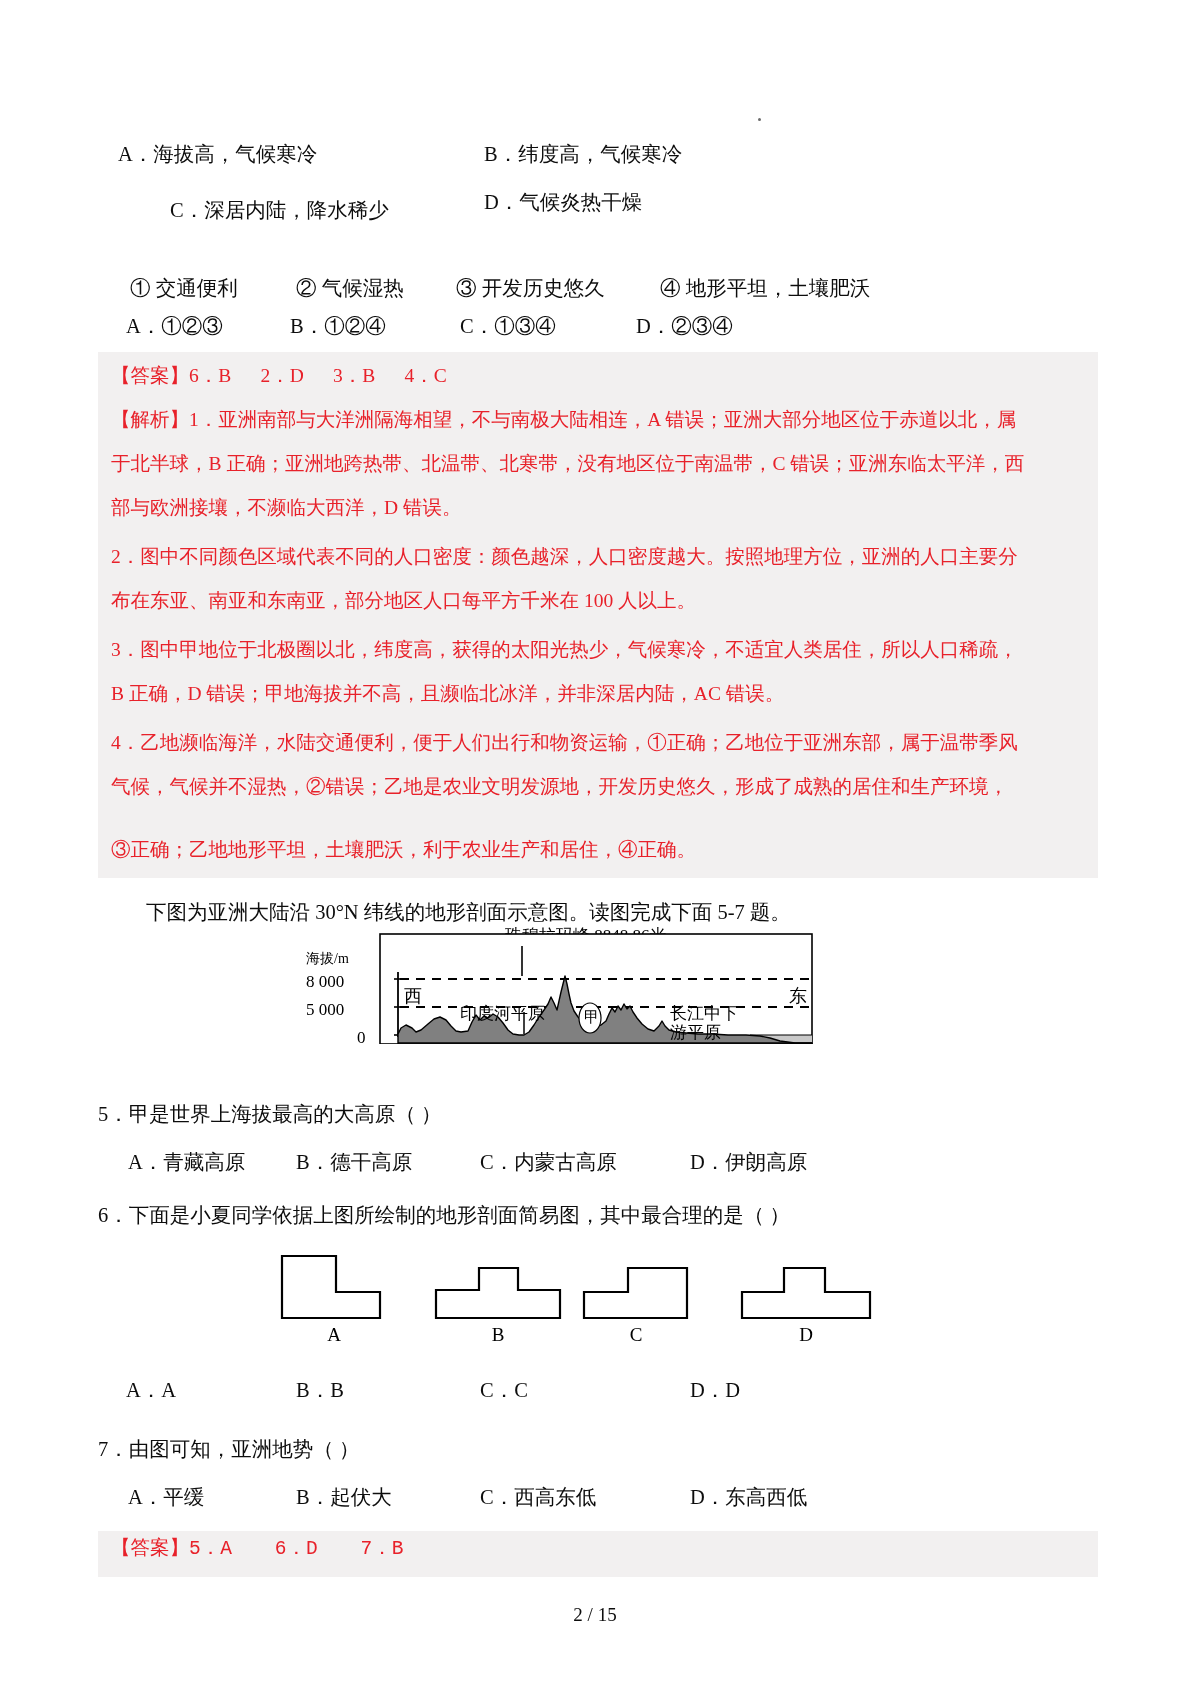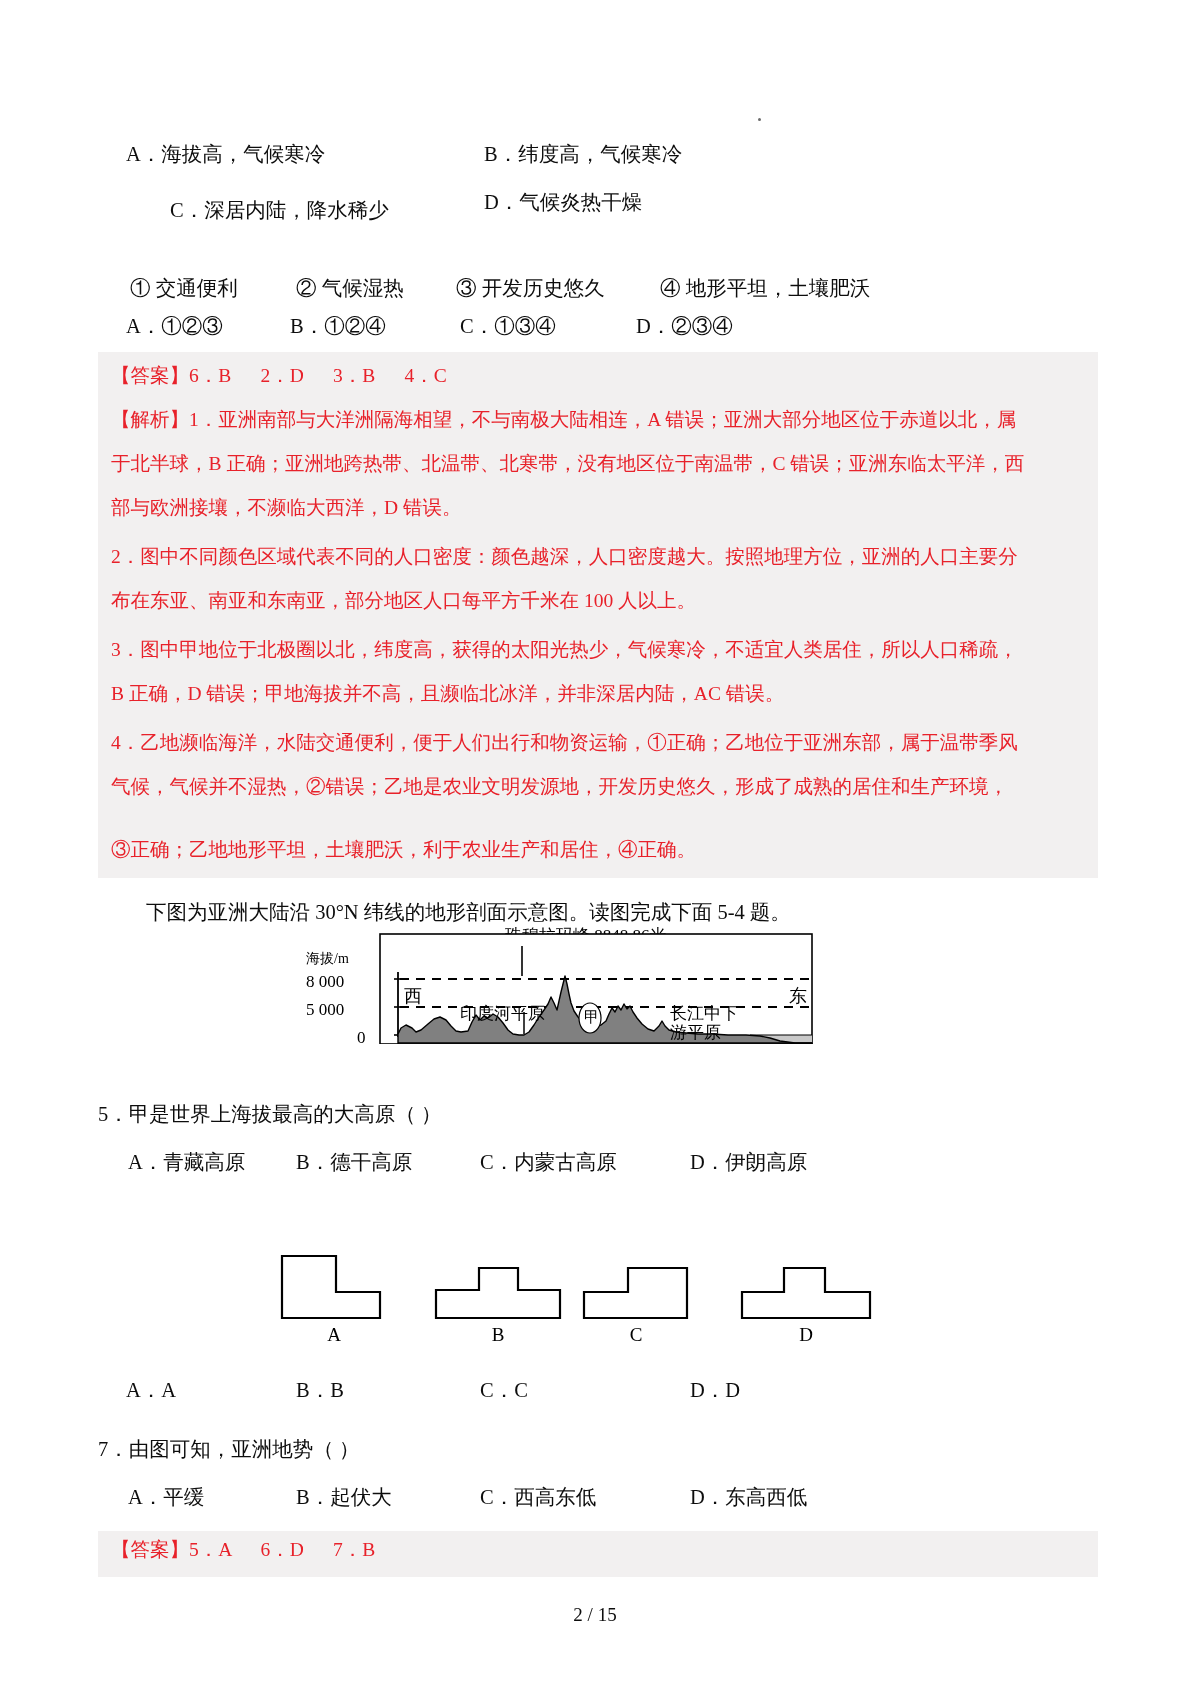--- a/index.html
+++ b/index.html
@@ -79,21 +79,21 @@
   }
 </style>
 </head>
 <body>
 
 <div class="page">
 
   <div class="dot-mark"></div>
 
   <div class="opt-row" style="position:absolute;left:98px;top:140px;width:1000px;">
-    <span class="opt" style="left:28px;top:0;">A．海拔高，气候寒冷</span>
+    <span class="opt" style="left:20px;top:0;">A．海拔高，气候寒冷</span>
     <span class="opt" style="left:386px;top:0;">B．纬度高，气候寒冷</span>
   </div>
   <div class="opt-row" style="position:absolute;left:98px;top:188px;width:1000px;">
     <span class="opt" style="left:28px;top:8px;margin-left:44px;">C．深居内陆，降水稀少</span>
     <span class="opt" style="left:386px;top:0;">D．气候炎热干燥</span>
   </div>
 
   <div class="opt-row" style="position:absolute;left:98px;top:274px;width:1000px;">
     <span class="opt" style="left:32px;top:0;">① 交通便利</span>
     <span class="opt" style="left:198px;top:0;">② 气候湿热</span>
@@ -121,21 +121,21 @@
     <div class="an-line" style="top:288px;">3．图中甲地位于北极圈以北，纬度高，获得的太阳光热少，气候寒冷，不适宜人类居住，所以人口稀疏，</div>
     <div class="an-line" style="top:332px;">B 正确，D 错误；甲地海拔并不高，且濒临北冰洋，并非深居内陆，AC 错误。</div>
     <div class="an-line" style="top:381px;">4．乙地濒临海洋，水陆交通便利，便于人们出行和物资运输，①正确；乙地位于亚洲东部，属于温带季风</div>
     <div class="an-line" style="top:425px;">气候，气候并不湿热，②错误；乙地是农业文明发源地，开发历史悠久，形成了成熟的居住和生产环境，</div>
 
   </div>
   <div class="analysis" style="top:834px;height:44px;">
     <div class="an-line" style="top:6px;">③正确；乙地地形平坦，土壤肥沃，利于农业生产和居住，④正确。</div>
   </div>
 
-  <div class="fig-cap" style="left:146px;top:898px;">下图为亚洲大陆沿 30°N 纬线的地形剖面示意图。读图完成下面 5-4 题。</div>
+  <div class="fig-cap" style="left:146px;top:898px;">下图为亚洲大陆沿 30°N 纬线的地形剖面示意图。读图完成下面 5-7 题。</div>
 
   <div class="figwrap" style="left:300px;top:924px;width:520px;height:120px;">
 
     <div class="axis-label" style="left:6px;top:26px;font-size:14px;">海拔/m</div>
 
     <div class="axis-label" style="left:205px;top:0px;font-size:17px;">珠穆拉玛峰  8848.86米</div>
 
     <div class="axis-label" style="left:6px;top:48px;">8 000</div>
     <div class="axis-label" style="left:6px;top:76px;">5 000</div>
     <div class="axis-label" style="left:57px;top:104px;">0</div>
@@ -191,20 +191,21 @@
   </div>
 
   <div class="qnum" style="left:98px;top:1100px;">5．甲是世界上海拔最高的大高原（  ）</div>
   <div class="opt-row" style="position:absolute;left:98px;top:1148px;width:1000px;">
     <span class="opt" style="left:30px;top:0;">A．青藏高原</span>
     <span class="opt" style="left:198px;top:0;">B．德干高原</span>
     <span class="opt" style="left:382px;top:0;">C．内蒙古高原</span>
     <span class="opt" style="left:592px;top:0;">D．伊朗高原</span>
   </div>
 
+  <div class="qnum" style="left:98px;top:1201px;">6．下面是小夏同学依据上图所绘制的地形剖面简易图，其中最合理的是（  ）</div>
 
   <div class="shapes" style="left:98px;top:1250px;width:1000px;height:110px;">
     <svg width="1000" height="110" viewBox="0 0 1000 110" style="position:absolute;left:0;top:0;">
 
       <path d="M 184,6 L 238,6 L 238,43 L 283,43 L 283,69 L 288,69 L 288,6" fill="none" stroke="none"></path>
       <path d="M 184,6 L 238,6 L 238,42 L 282,42 L 282,68 L 290,68" fill="none" stroke="none"></path>
       <polygon points="184,6 238,6 238,42 282,42 282,68 186,68 186,68 184,68" fill="none" stroke="#000" stroke-width="2.2" stroke-linejoin="miter"></polygon>
 
       <polygon points="338,40 381,40 381,18 420,18 420,40 462,40 462,68 338,68" fill="none" stroke="#000" stroke-width="2.2" stroke-linejoin="miter"></polygon>
 
@@ -226,21 +227,21 @@
   </div>
 
   <div class="qnum" style="left:98px;top:1435px;">7．由图可知，亚洲地势（  ）</div>
   <div class="opt-row" style="position:absolute;left:98px;top:1483px;width:1000px;">
     <span class="opt" style="left:30px;top:0;">A．平缓</span>
     <span class="opt" style="left:198px;top:0;">B．起伏大</span>
     <span class="opt" style="left:382px;top:0;">C．西高东低</span>
     <span class="opt" style="left:592px;top:0;">D．东高西低</span>
   </div>
 
-  <div class="analysis" style="top:1531px;height:46px;">
+  <div class="analysis" style="top:1531px;height:46px;font-family:Liberation Mono, monospace;">
     <div class="an-line" style="top:9px;">
       <span>【答案】</span><span>5．A 　 6．D 　 7．B</span>
     </div>
   </div>
 
   <div class="footer" style="top:1604px;">2 / 15</div>
 
 </div>
 
 </body></html>

